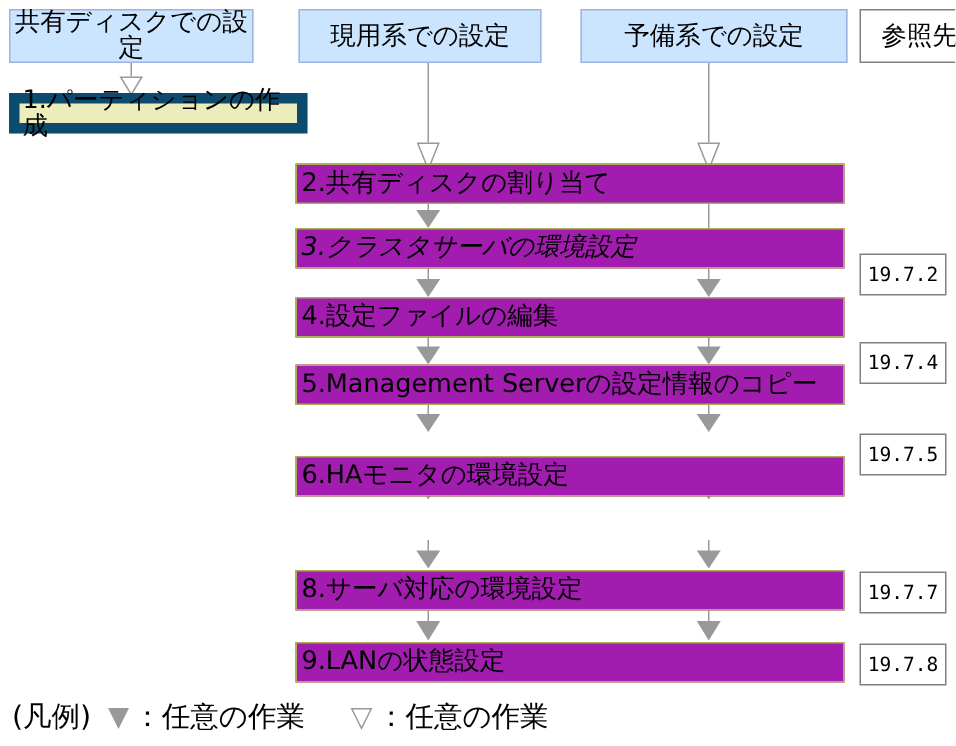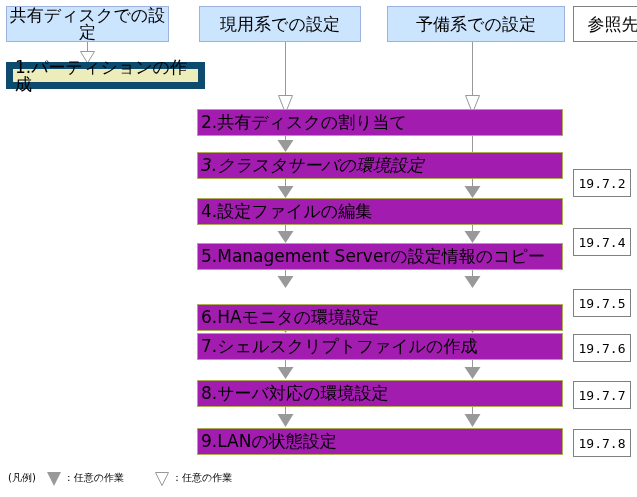--- a/index.html
+++ b/index.html
@@ -12,21 +12,21 @@
   .step{background:#a21caf;border:1px solid #ADAD55;left:197px;width:366px;height:27px;padding-left:3px;}
   .step1{background:#EDEDBB;border:7px solid #0c4a6e;left:6px;top:62px;width:199px;height:27px;padding-left:2px;}
   .refbox{background:#FFFFFF;border:1px solid #808080;left:573px;width:58px;height:28px;justify-content:center;
           font-family:"DejaVu Sans Mono","Liberation Mono",monospace;font-size:13px;}
 
   svg.connectors{position:absolute;left:0;top:0;pointer-events:none;}
   .cline{stroke:#999999;stroke-width:1;}
   .req{fill:#999999;stroke:none;}
   .opt{fill:#ffffff;stroke:#999999;stroke-width:1;}
 
-  .legend{position:absolute;left:8px;top:468px;height:20px;display:flex;align-items:center;font-size:10px;}
+  .legend{position:absolute;left:8px;top:468px;height:20px;display:flex;align-items:center;font-size:19px;}
   .legend .t{margin-right:10px;}
   .legend .mk{margin-right:2px;display:flex;align-items:center;}
   .legend .lb{margin-right:30px;}
 </style>
 </head>
 <body>
 
 <div class="canvas">
 
   <svg class="connectors" width="637" height="497">
@@ -80,28 +80,26 @@
   <div class="box hdr" style="left:387px;width:178px;">予備系での設定</div>
   <div class="box refhdr" style="left:573px;width:80px;">参照先</div>
 
   <div class="box step1">1.パーティションの作成</div>
 
   <div class="box step" style="top:109px;">2.共有ディスクの割り当て</div>
   <div class="box step" style="top:152px;font-style:italic;">3.クラスタサーバの環境設定</div>
   <div class="box step" style="top:198px;">4.設定ファイルの編集</div>
   <div class="box step" style="top:243px;">5.Management Serverの設定情報のコピー</div>
   <div class="box step" style="top:288px;margin-top:16px;">6.HAモニタの環境設定</div>
-  <div class="box step" style="top:333px;">7.シェルスクリプトファイルの作成</div>
   <div class="box step" style="top:380px;">8.サーバ対応の環境設定</div>
   <div class="box step" style="top:428px;">9.LANの状態設定</div>
 
   <div class="box refbox" style="top:153px;margin-top:16px;">19.7.2</div>
   <div class="box refbox" style="top:228px;">19.7.4</div>
   <div class="box refbox" style="top:289px;">19.7.5</div>
-  <div class="box refbox" style="top:334px;">19.7.6</div>
   <div class="box refbox" style="top:381px;">19.7.7</div>
   <div class="box refbox" style="top:429px;">19.7.8</div>
 
   <div class="legend">
     <span class="t">(凡例)</span>
     <span class="mk">
       <svg width="16" height="17" viewBox="0 0 16 17">
           <polygon points="1,2 15,2 8,16" fill="#999999"></polygon>
         </svg>
     </span>

